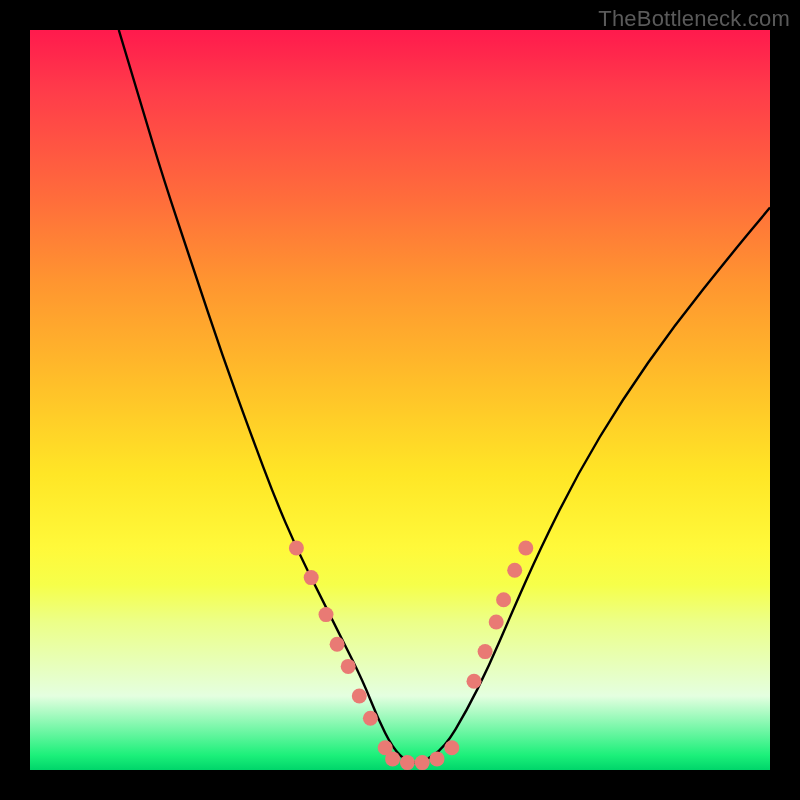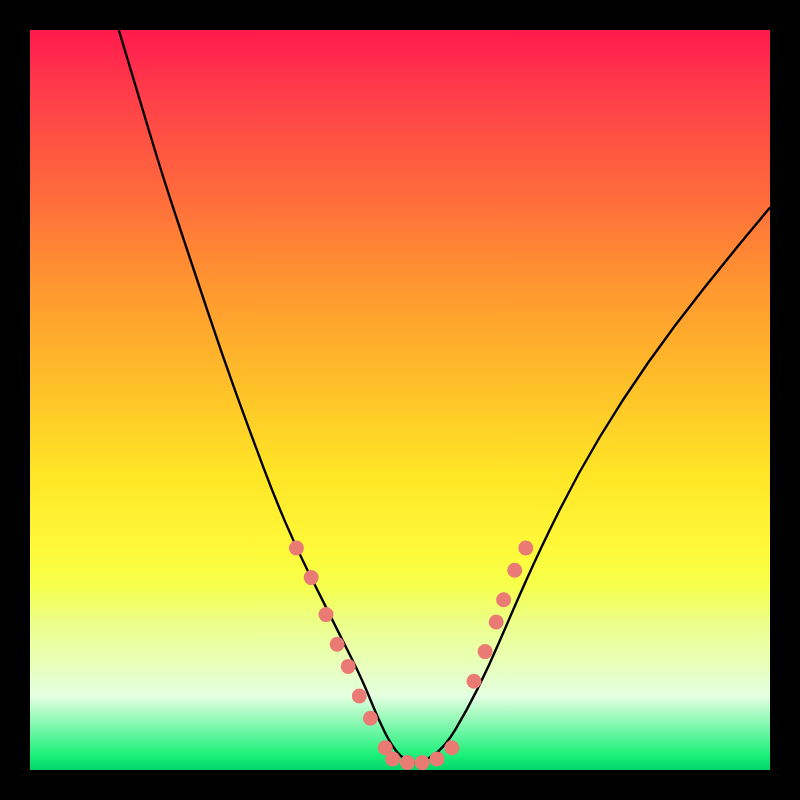--- a/index.html
+++ b/index.html
@@ -51,20 +51,21 @@
     position: absolute;
     left: 0; top: 0;
     width: 740px; height: 740px;
     overflow: visible;
   }
 </style>
 </head>
 <body>
 
 <div class="frame">
+  <div class="watermark">TheBottleneck.com</div>
 
   <div class="plot">
     <svg class="curve" viewBox="0 0 740 740" preserveAspectRatio="none">
       <path id="curve-path" d="M 88.8,0 Q 111,74 122.1,111 Q 133.2,148 148,192.39999999999998 Q 162.8,236.79999999999995 177.60000000000002,281.19999999999993 Q 192.4,325.59999999999997 207.2,366.29999999999995 Q 222,407 233.10000000000002,436.6 Q 244.20000000000002,466.2 255.3,492.1 Q 266.4,518 277.5,540.2 Q 288.6,562.4 299.70000000000005,584.5999999999999 Q 310.8,606.8 321.9,629 Q 333,651.2 340.4,669.7 Q 347.79999999999995,688.2 355.19999999999993,703 Q 362.59999999999997,717.8 370,725.2 Q 377.40000000000003,732.6 384.80000000000007,732.6 Q 392.20000000000005,732.6 403.30000000000007,725.2 Q 414.40000000000003,717.8 425.5,699.3 Q 436.59999999999997,680.8 447.7,658.5999999999999 Q 458.8,636.4 469.9,610.5 Q 481,584.6 495.79999999999995,551.3 Q 510.59999999999997,518 529.1,481 Q 547.6,444 569.8,407 Q 592,370 617.9,333 Q 643.8,296 673.4,259 Q 703,222 721.5,199.8 T 740,177.60000000000002" fill="none" stroke="#000000" stroke-width="2.4"></path>
       <g id="marker-group">
           <circle cx="266.4" cy="518" r="7.5" fill="#e97a74"></circle>
           <circle cx="281.2" cy="547.6" r="7.5" fill="#e97a74"></circle>
           <circle cx="296" cy="584.6" r="7.5" fill="#e97a74"></circle>
           <circle cx="307.09999999999997" cy="614.2" r="7.5" fill="#e97a74"></circle>
           <circle cx="318.2" cy="636.4" r="7.5" fill="#e97a74"></circle>

